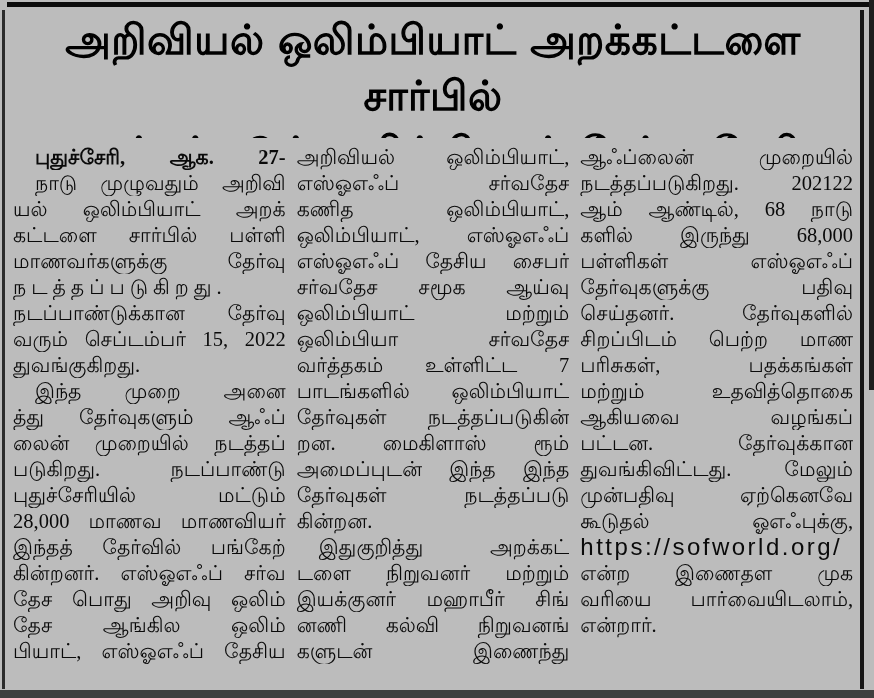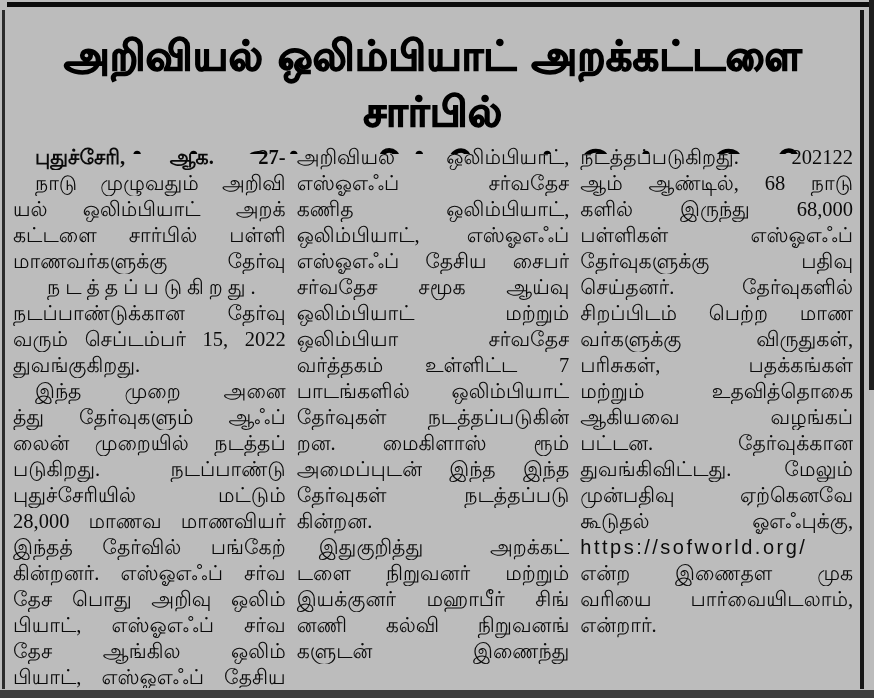--- a/index.html
+++ b/index.html
@@ -13,24 +13,24 @@
     color:#0a0a0a;
   }
   
   .top-rule{position:absolute;left:7px;right:0;top:2px;height:5px;background:#0c0c0c;}
   .left-rule{position:absolute;left:2px;top:10px;bottom:9px;width:3px;background:#2b2b2b;}
   .right-rule{position:absolute;right:10px;top:10px;bottom:9px;width:4px;background:#161616;}
   .right-edge{position:absolute;right:0;top:0;width:5px;height:390px;background:#1d1d1d;}
   .bottom-strip{position:absolute;left:0;right:0;bottom:0;height:8px;background:#3f3f3f;}
   
   .headline{
-    position:absolute;left:14px;right:22px;top:28px;height:126px;
+    position:absolute;left:14px;right:22px;top:12px;height:126px;
     text-align:center;
     font-family:"DejaVu Sans","Liberation Sans",sans-serif;
-    font-weight:bold;
+    font-weight:normal;
     font-size:41px;line-height:56px;
     letter-spacing:0.5px;
     color:#000;
     -webkit-text-stroke:1.4px #000;
     overflow:hidden;
   }
   
   .columns{
     position:absolute;left:13px;right:21px;top:144px;bottom:10px;
     display:flex;gap:11px;
@@ -38,24 +38,24 @@
   }
   .column{flex:1;min-width:0;font-size:20.5px;line-height:26px;}
   .line{
     height:26px;overflow:hidden;
     text-align:justify;
     text-align-last:justify;
   }
   .line.endline{text-align-last:left;}
   .line.indent{text-indent:22px;}
   .line.bold{font-weight:bold;}
-  .line.spread{letter-spacing:5px;text-align-last:left;margin-left:34px;}
+  .line.spread{letter-spacing:5px;text-align-last:left;}
   .line.latin{
     font-family:"Liberation Sans","DejaVu Sans",sans-serif;
-    letter-spacing:2.5px;font-size:20px;
+    letter-spacing:2.5px;font-size:24px;
   }
 </style>
 </head>
 <body>
 
 <div class="page">
   <div class="top-rule"></div>
   <div class="left-rule"></div>
   <div class="right-rule"></div>
   <div class="right-edge"></div>
@@ -79,21 +79,20 @@
         <div class="line endline">துவங்குகிறது.</div>
         <div class="line indent">இந்த முறை அனை</div>
         <div class="line">த்து தேர்வுகளும் ஆஃப்</div>
         <div class="line">லைன் முறையில் நடத்தப்</div>
         <div class="line">படுகிறது. நடப்பாண்டு</div>
         <div class="line">புதுச்சேரியில் மட்டும்</div>
         <div class="line">28,000 மாணவ மாணவியர்</div>
         <div class="line">இந்தத் தேர்வில் பங்கேற்</div>
         <div class="line">கின்றனர். எஸ்ஓஎஃப் சர்வ</div>
         <div class="line">தேச பொது அறிவு ஒலிம்</div>
-        <div class="line">பியாட், எஸ்ஓஎஃப் சர்வ</div>
         <div class="line">தேச ஆங்கில ஒலிம்</div>
         <div class="line">பியாட், எஸ்ஓஎஃப் தேசிய</div>
       </div>
     <div class="column">
         <div class="line">அறிவியல் ஒலிம்பியாட்,</div>
         <div class="line">எஸ்ஓஎஃப் சர்வதேச</div>
         <div class="line">கணித ஒலிம்பியாட்,</div>
         <div class="line">ஒலிம்பியாட், எஸ்ஓஎஃப்</div>
         <div class="line">எஸ்ஓஎஃப் தேசிய சைபர்</div>
         <div class="line">சர்வதேச சமூக ஆய்வு</div>
@@ -106,28 +105,28 @@
         <div class="line">அமைப்புடன் இந்த இந்த</div>
         <div class="line">தேர்வுகள் நடத்தப்படு</div>
         <div class="line endline">கின்றன.</div>
         <div class="line indent">இதுகுறித்து அறக்கட்</div>
         <div class="line">டளை நிறுவனர் மற்றும்</div>
         <div class="line">இயக்குனர் மஹாபீர் சிங்</div>
         <div class="line">னணி கல்வி நிறுவனங்</div>
         <div class="line">களுடன் இணைந்து</div>
       </div>
     <div class="column">
+        <div class="line">ஆஃப்லைன் முறையில்</div>
         <div class="line">நடத்தப்படுகிறது. 202122</div>
         <div class="line">ஆம் ஆண்டில், 68 நாடு</div>
         <div class="line">களில் இருந்து 68,000</div>
         <div class="line">பள்ளிகள் எஸ்ஓஎஃப்</div>
         <div class="line">தேர்வுகளுக்கு பதிவு</div>
         <div class="line">செய்தனர். தேர்வுகளில்</div>
         <div class="line">சிறப்பிடம் பெற்ற மாண</div>
-        <div class="line">வர்களுக்கு விருதுகள்,</div>
         <div class="line">பரிசுகள், பதக்கங்கள்</div>
         <div class="line">மற்றும் உதவித்தொகை</div>
         <div class="line">ஆகியவை வழங்கப்</div>
         <div class="line">பட்டன. தேர்வுக்கான</div>
         <div class="line">துவங்கிவிட்டது. மேலும்</div>
         <div class="line">முன்பதிவு ஏற்கெனவே</div>
         <div class="line">கூடுதல் ஓஎஃபுக்கு,</div>
         <div class="line latin">https://sofworld.org/</div>
         <div class="line">என்ற இணைதள முக</div>
         <div class="line">வரியை பார்வையிடலாம்,</div>

